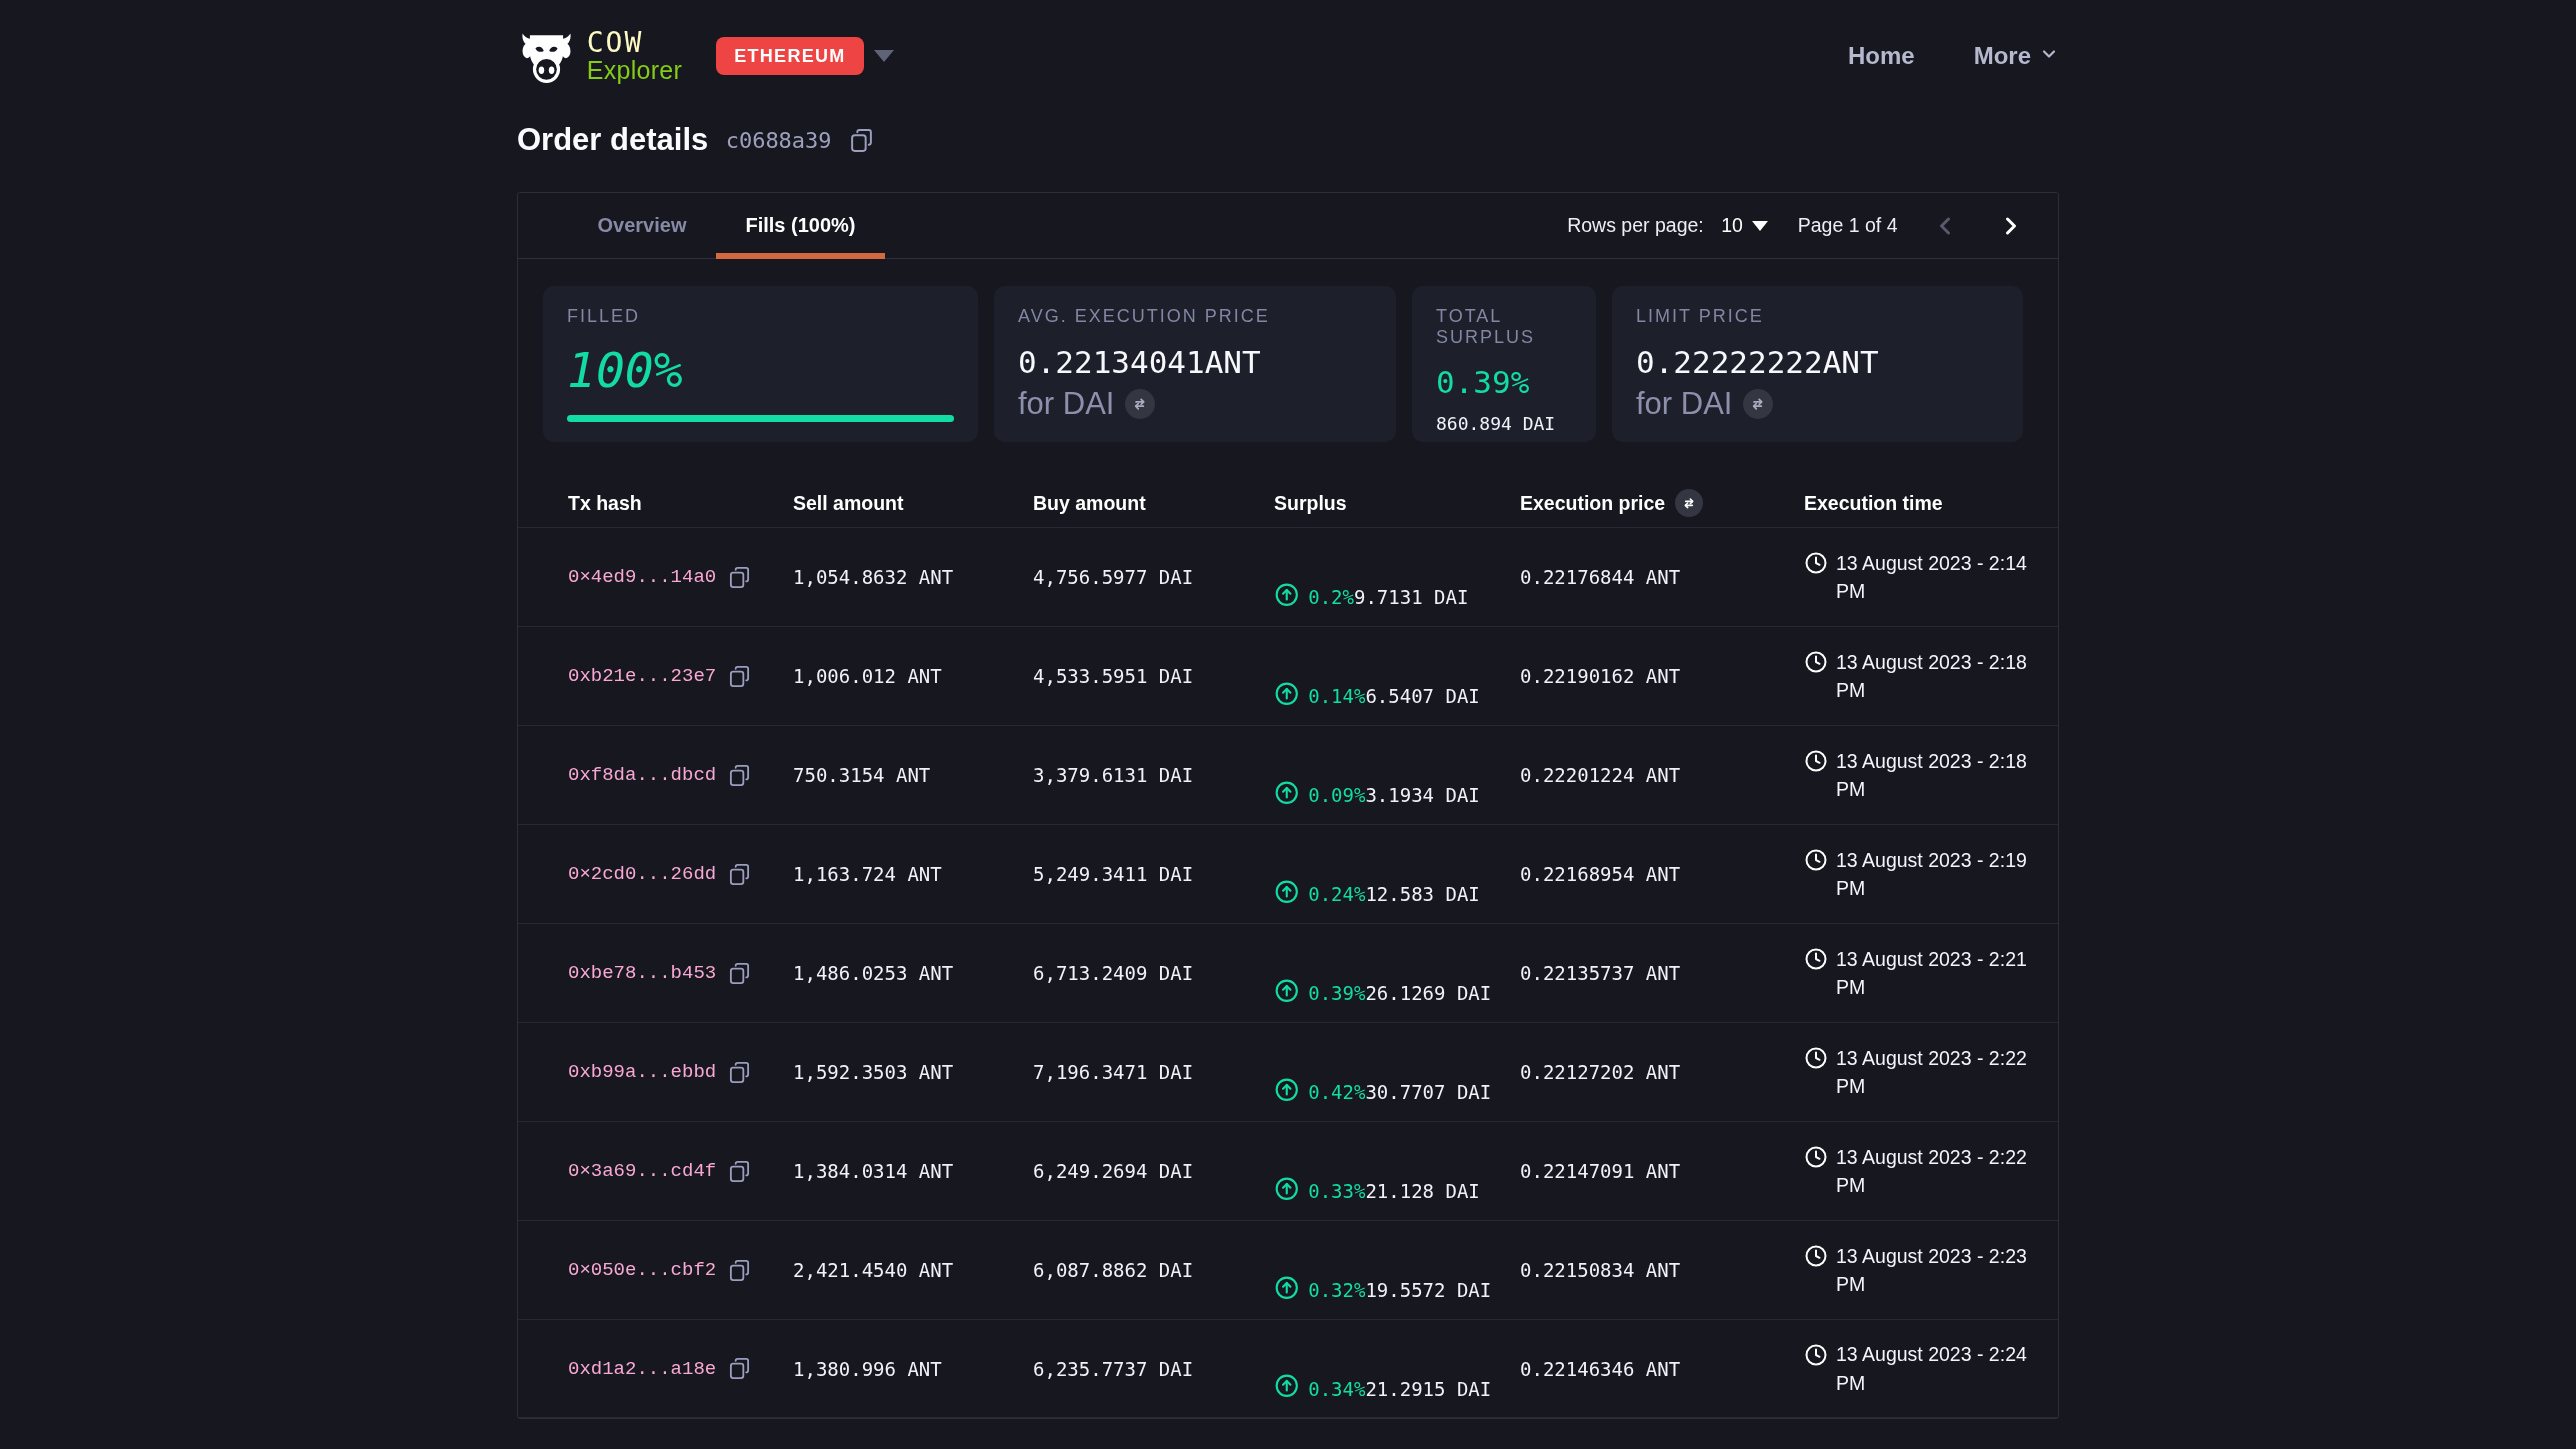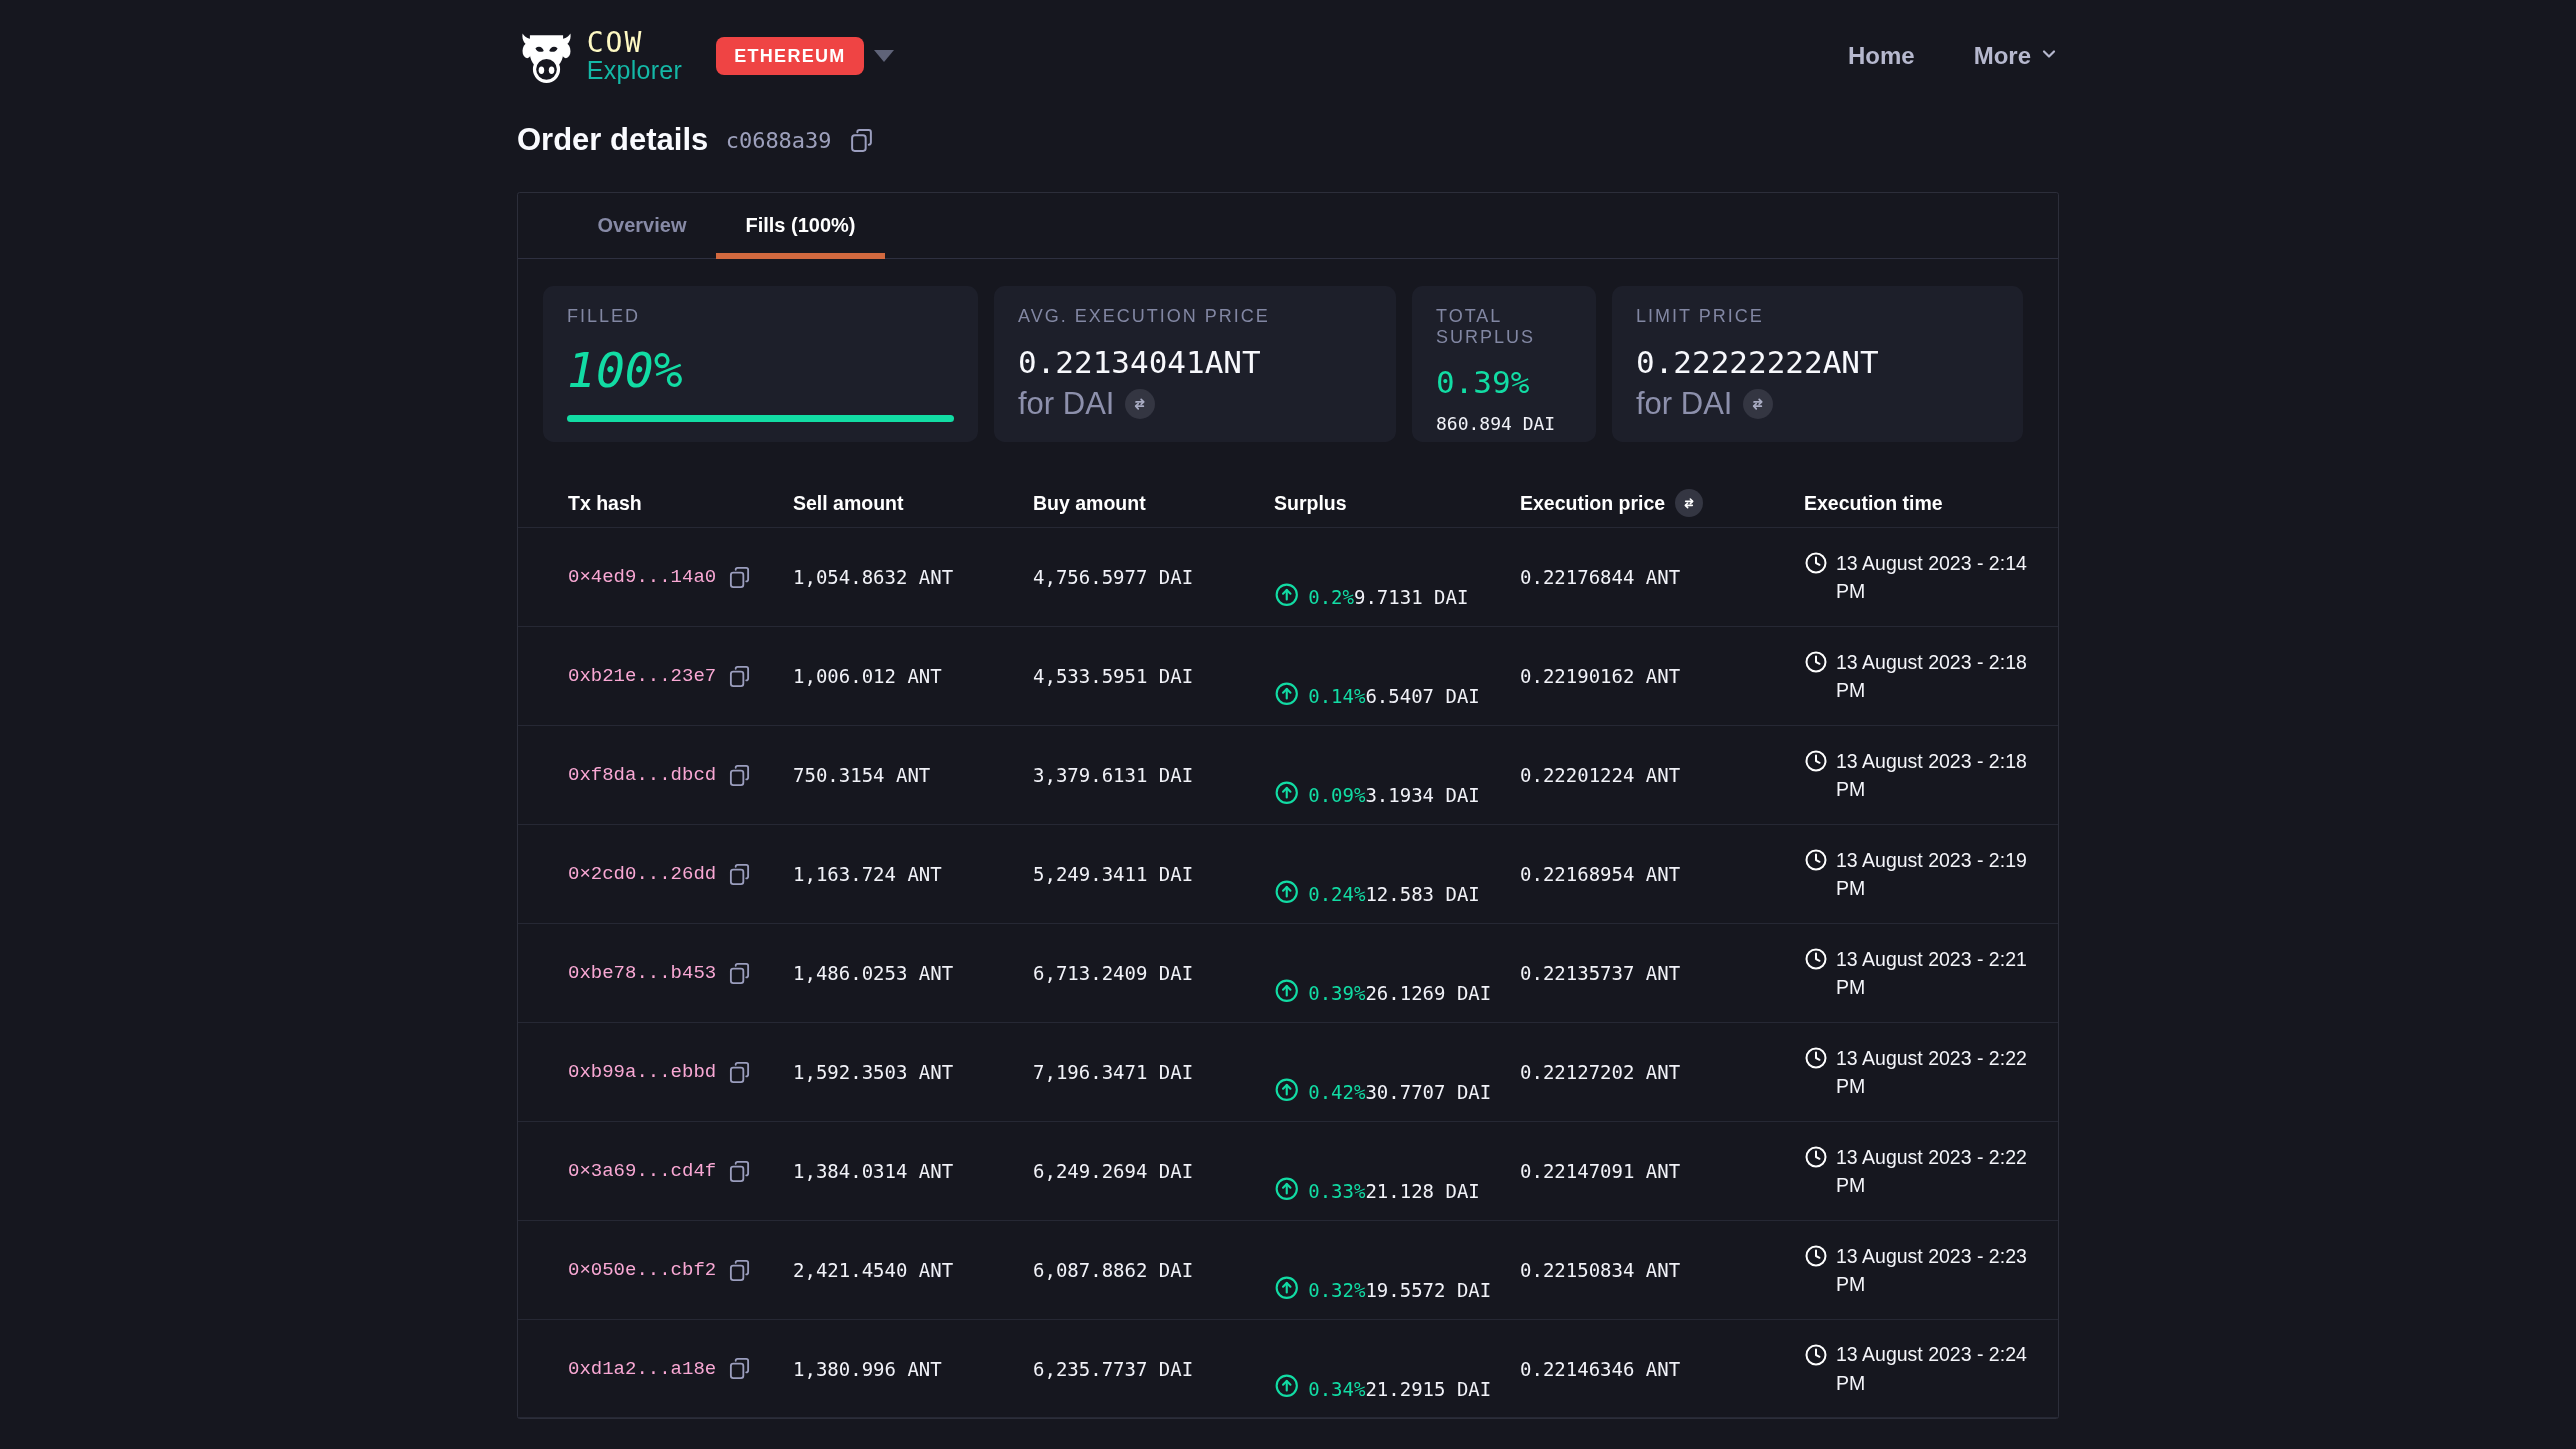--- a/index.html
+++ b/index.html
@@ -15,21 +15,21 @@
 
   
   .header-inner {
     display:flex; align-items:center; justify-content:space-between;
     padding-top:25.5px; height:87px;
   }
   .header-left { display:flex; align-items:center; }
   .brand { display:flex; align-items:center; gap:10.7px; cursor:pointer; }
   .brand-text { display:flex; flex-direction:column; line-height:1.02; }
   .brand-line1 { font-family:"DejaVu Sans Mono", monospace; font-size:28px; font-weight:400; letter-spacing:2px; color:#fef9c3; }
-  .brand-line2 { font-size:25px; font-weight:400; color:#14b8a6; letter-spacing:0.3px; }
+  .brand-line2 { font-size:25px; font-weight:400; color:#84cc16; letter-spacing:0.3px; }
   .network { display:flex; align-items:center; gap:10.7px; margin-left:34px; cursor:pointer; }
   .badge {
     background:#ef4444; color:#FFFFFF; font-size:18px; font-weight:700;
     letter-spacing:1.3px; padding:8.7px 18px; border-radius:8px;
   }
   .badge-caret { width:0; height:0; border-left:10px solid transparent; border-right:10px solid transparent; border-top:12.7px solid #5F6378; }
   nav { display:flex; align-items:center; gap:59px; }
   nav a { color:#B6B8CE; font-size:24px; font-weight:600; text-decoration:none; display:flex; align-items:center; gap:8px; cursor:pointer; }
 
   
@@ -177,20 +177,40 @@
     </button>
   </div>
 
   <div class="container panel">
 
     <div class="tabbar">
       <div class="tabs">
         <button class="tab">Overview</button>
         <button class="tab active">Fills (100%)</button>
       </div>
+      <div class="pager">
+        <div class="rpp">
+          <span>Rows per page:</span>
+          <button class="rpp-value">
+            <span>10</span>
+            <span class="tri-down"></span>
+          </button>
+        </div>
+        <span class="page-indicator">Page 1 of 4</span>
+        <button class="chev-btn">
+          <svg width="28" height="28" viewBox="0 0 24 24" fill="none" stroke="#575A6B" stroke-width="2.6" stroke-linecap="round" stroke-linejoin="round">
+              <polyline points="15 18 9 12 15 6"></polyline>
+            </svg>
+        </button>
+        <button class="chev-btn">
+          <svg width="28" height="28" viewBox="0 0 24 24" fill="none" stroke="#FFFFFF" stroke-width="2.6" stroke-linecap="round" stroke-linejoin="round">
+              <polyline points="9 18 15 12 9 6"></polyline>
+            </svg>
+        </button>
+      </div>
     </div>
 
     <div class="cards">
 
       <div class="card card-filled">
         <span class="card-label">FILLED</span>
         <div class="filled-main">
           <span class="filled-pct">100%</span>
         </div>
         <div class="progress" style="width: 100%;"></div>

